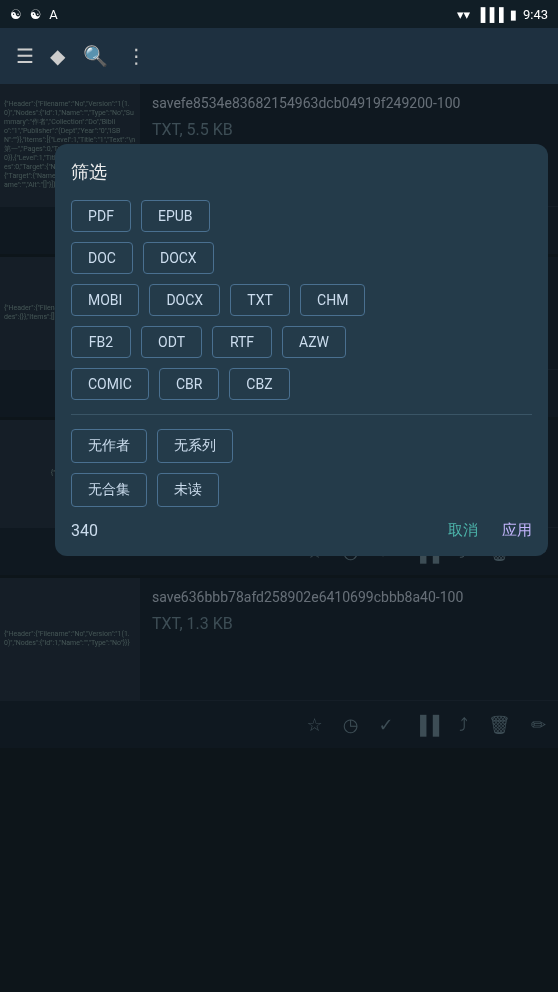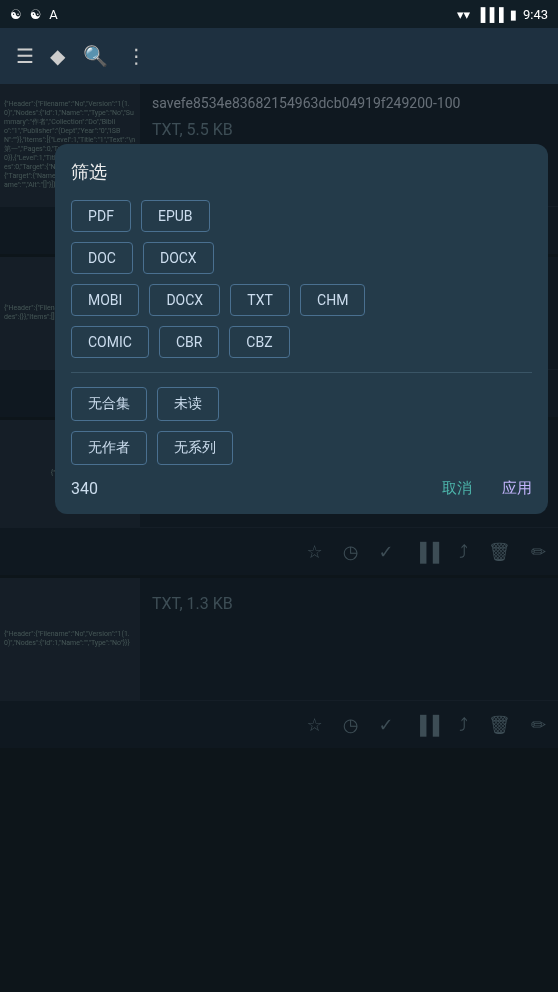--- a/index.html
+++ b/index.html
@@ -171,21 +171,21 @@
     .filter-footer {
       display: flex;
       align-items: flex-end;
       justify-content: space-between;
       margin-top: 14px;
     }
     .filter-count {
       font-size: 16px;
       color: #cde;
     }
-    .filter-actions { display: flex; gap: 30px; margin-left: 11px; }
+    .filter-actions { display: flex; gap: 24px; margin-left: 11px; }
     .filter-cancel {
       font-size: 15px;
       color: #4db6ac;
       cursor: pointer;
     }
     .filter-apply {
       font-size: 15px;
       color: #c4b5fd;
       cursor: pointer;
     }
@@ -272,20 +272,21 @@
       <span class="action-icon">✏</span>
     </div>
   </div>
 
   <div class="book-item" style="height:170px;">
     <div class="book-item-inner">
       <div class="book-thumbnail">
         <div class="book-thumbnail-text">{"Header":{"Filename":"No","Version":"1(1.0)","Nodes":{"Id":1,"Name":"","Type":"No"}}}</div>
       </div>
       <div class="book-info">
+        <div class="book-title">save636bbb78afd258902e6410699cbbb8a40-100</div>
         <div class="book-meta">TXT, 1.3 KB</div>
       </div>
     </div>
     <div class="book-actions">
       <span class="action-icon">☆</span>
       <span class="action-icon">◷</span>
       <span class="action-icon">✓</span>
       <span class="action-icon">▐▐</span>
       <span class="action-icon">⤴</span>
       <span class="action-icon">🗑</span>
@@ -308,36 +309,42 @@
       <div class="filter-chip">DOCX</div>
     </div>
 
     <div class="filter-row">
       <div class="filter-chip">MOBI</div>
       <div class="filter-chip">DOCX</div>
       <div class="filter-chip">TXT</div>
       <div class="filter-chip">CHM</div>
     </div>
 
+    <div class="filter-row">
+      <div class="filter-chip">FB2</div>
+      <div class="filter-chip">ODT</div>
+      <div class="filter-chip">RTF</div>
+      <div class="filter-chip">AZW</div>
+    </div>
 
     <div class="filter-row">
       <div class="filter-chip">COMIC</div>
       <div class="filter-chip">CBR</div>
       <div class="filter-chip">CBZ</div>
     </div>
 
     <hr class="filter-divider">
 
     <div class="filter-row">
+      <div class="filter-chip">无作者</div>
+      <div class="filter-chip">无系列</div>
+    </div>
+    <div class="filter-row">
       <div class="filter-chip">无合集</div>
       <div class="filter-chip">未读</div>
-    </div>
-    <div class="filter-row">
-      <div class="filter-chip">无作者</div>
-      <div class="filter-chip">无系列</div>
     </div>
 
     <div class="filter-footer">
       <span class="filter-count">340</span>
       <div class="filter-actions">
         <span class="filter-cancel">取消</span>
         <span class="filter-apply">应用</span>
       </div>
     </div>
   </div>

